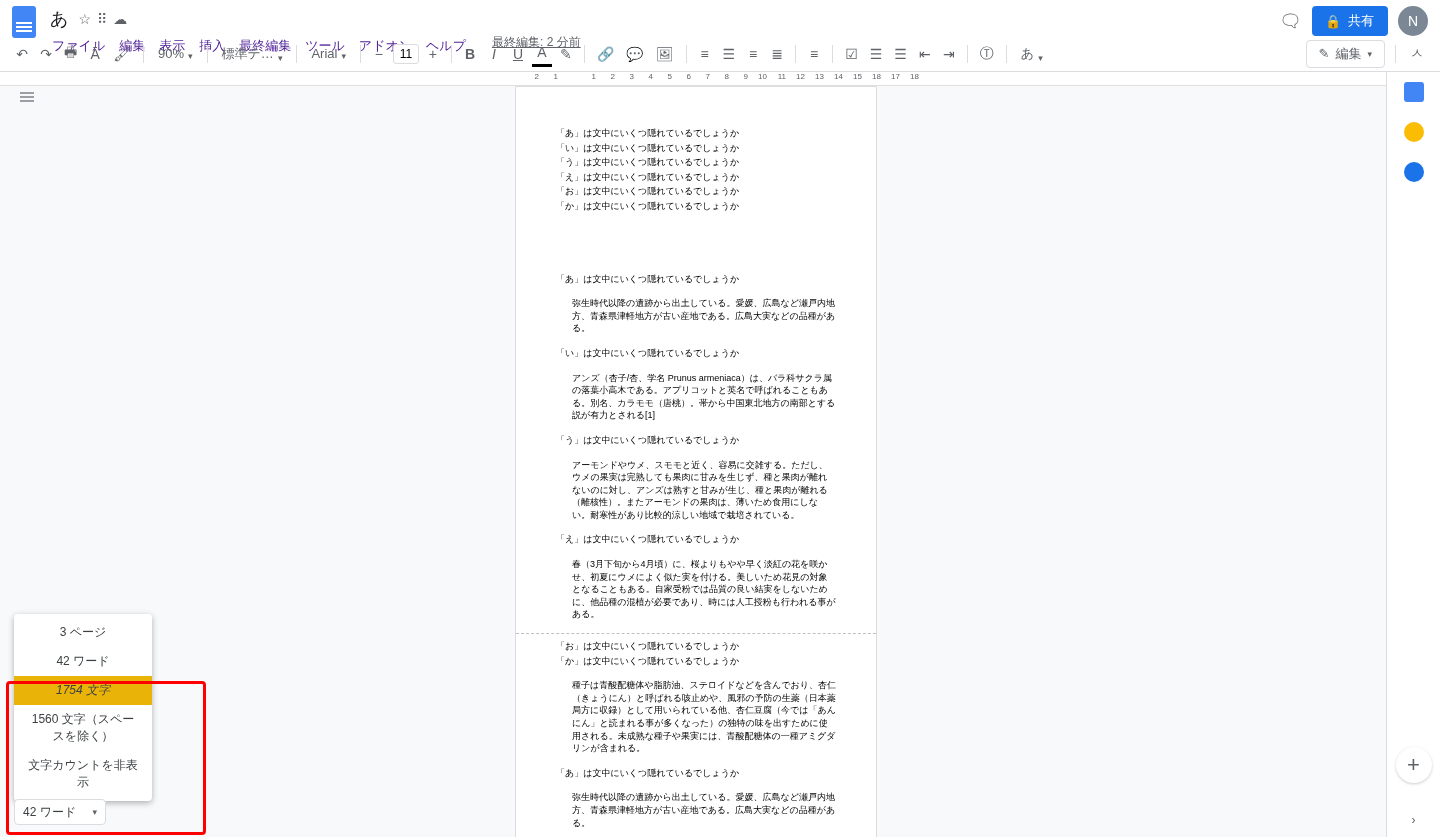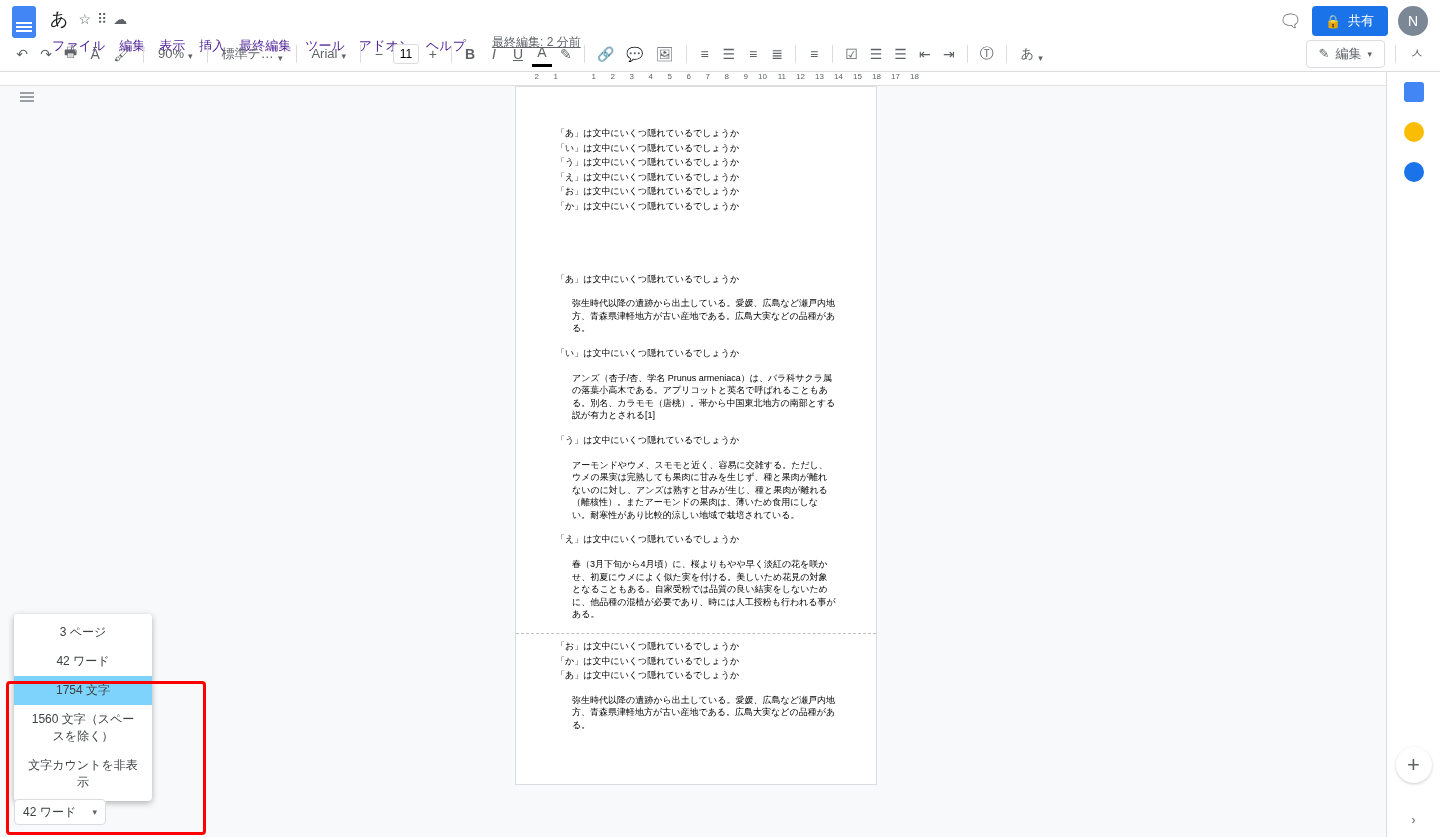--- a/index.html
+++ b/index.html
@@ -52,21 +52,21 @@
 .sp-cal { background: #4285f4; border-radius: 3px; }
 .sp-keep { background: #fbbc04; border-radius: 50%; }
 .sp-tasks { background: #1a73e8; border-radius: 50%; }
 .sp-plus { width: 36px; height: 36px; border-radius: 50%; box-shadow: 0 1px 3px rgba(0,0,0,.2); display: flex; align-items: center; justify-content: center; margin-top: auto; margin-bottom: 10px; color: #5f6368; font-size: 22px; }
 .sp-expand { font-size: 12px; color: #5f6368; margin-bottom: 10px; }
 
 
 .wc-highlight { position: absolute; bottom: 2px; left: 6px; width: 200px; height: 154px; border: 3px solid #ff0000; border-radius: 4px; pointer-events: none; }
 .wc-popup { position: absolute; bottom: 36px; left: 14px; width: 138px; background: #fff; border-radius: 4px; box-shadow: 0 2px 6px rgba(0,0,0,.3); font-size: 12px; padding: 4px 0; }
 .wc-popup .wc-item { padding: 6px 12px; color: #3c4043; text-align: center; }
-.wc-popup .wc-item.sel { background: #7dd3fc; }
+.wc-popup .wc-item.sel { background: #eab308; font-style: italic; }
 .wc-bar { position: absolute; bottom: 12px; left: 14px; width: 92px; height: 26px; background: #fff; border: 1px solid #dadce0; border-radius: 4px; display: flex; align-items: center; justify-content: space-between; padding: 0 8px; font-size: 12px; color: #3c4043; }
 </style>
 </head>
 <body>
 
 <div class="header">
   <div class="doc-icon"></div>
   <div class="title-area">
     <div class="title-row">
       <span class="doc-title">あ</span>
@@ -215,20 +215,21 @@
         <div class="">
           <p>「え」は文中にいくつ隠れているでしょうか</p>
           <p class="body-t">春（3月下旬から4月頃）に、桜よりもやや早く淡紅の花を咲かせ、初夏にウメによく似た実を付ける。美しいため花見の対象となることもある。自家受粉では品質の良い結実をしないために、他品種の混植が必要であり、時には人工授粉も行われる事がある。</p>
         </div>
         <div class="page-break"></div>
         <div class="">
           <p>「お」は文中にいくつ隠れているでしょうか</p>
         </div>
         <div class="">
           <p>「か」は文中にいくつ隠れているでしょうか</p>
+          <p class="body-t">種子は青酸配糖体や脂肪油、ステロイドなどを含んでおり、杏仁（きょうにん）と呼ばれる咳止めや、風邪の予防の生薬（日本薬局方に収録）として用いられている他、杏仁豆腐（今では「あんにん」と読まれる事が多くなった）の独特の味を出すために使用される。未成熟な種子や果実には、青酸配糖体の一種アミグダリンが含まれる。</p>
         </div>
         <div class="">
           <p>「あ」は文中にいくつ隠れているでしょうか</p>
           <p class="body-t">弥生時代以降の遺跡から出土している。愛媛、広島など瀬戸内地方、青森県津軽地方が古い産地である。広島大実などの品種がある。</p>
         </div>
       </div>
 
     <div class="wc-popup" id="wc-popup">
         <div class="wc-item">3 ページ</div>
         <div class="wc-item">42 ワード</div>

